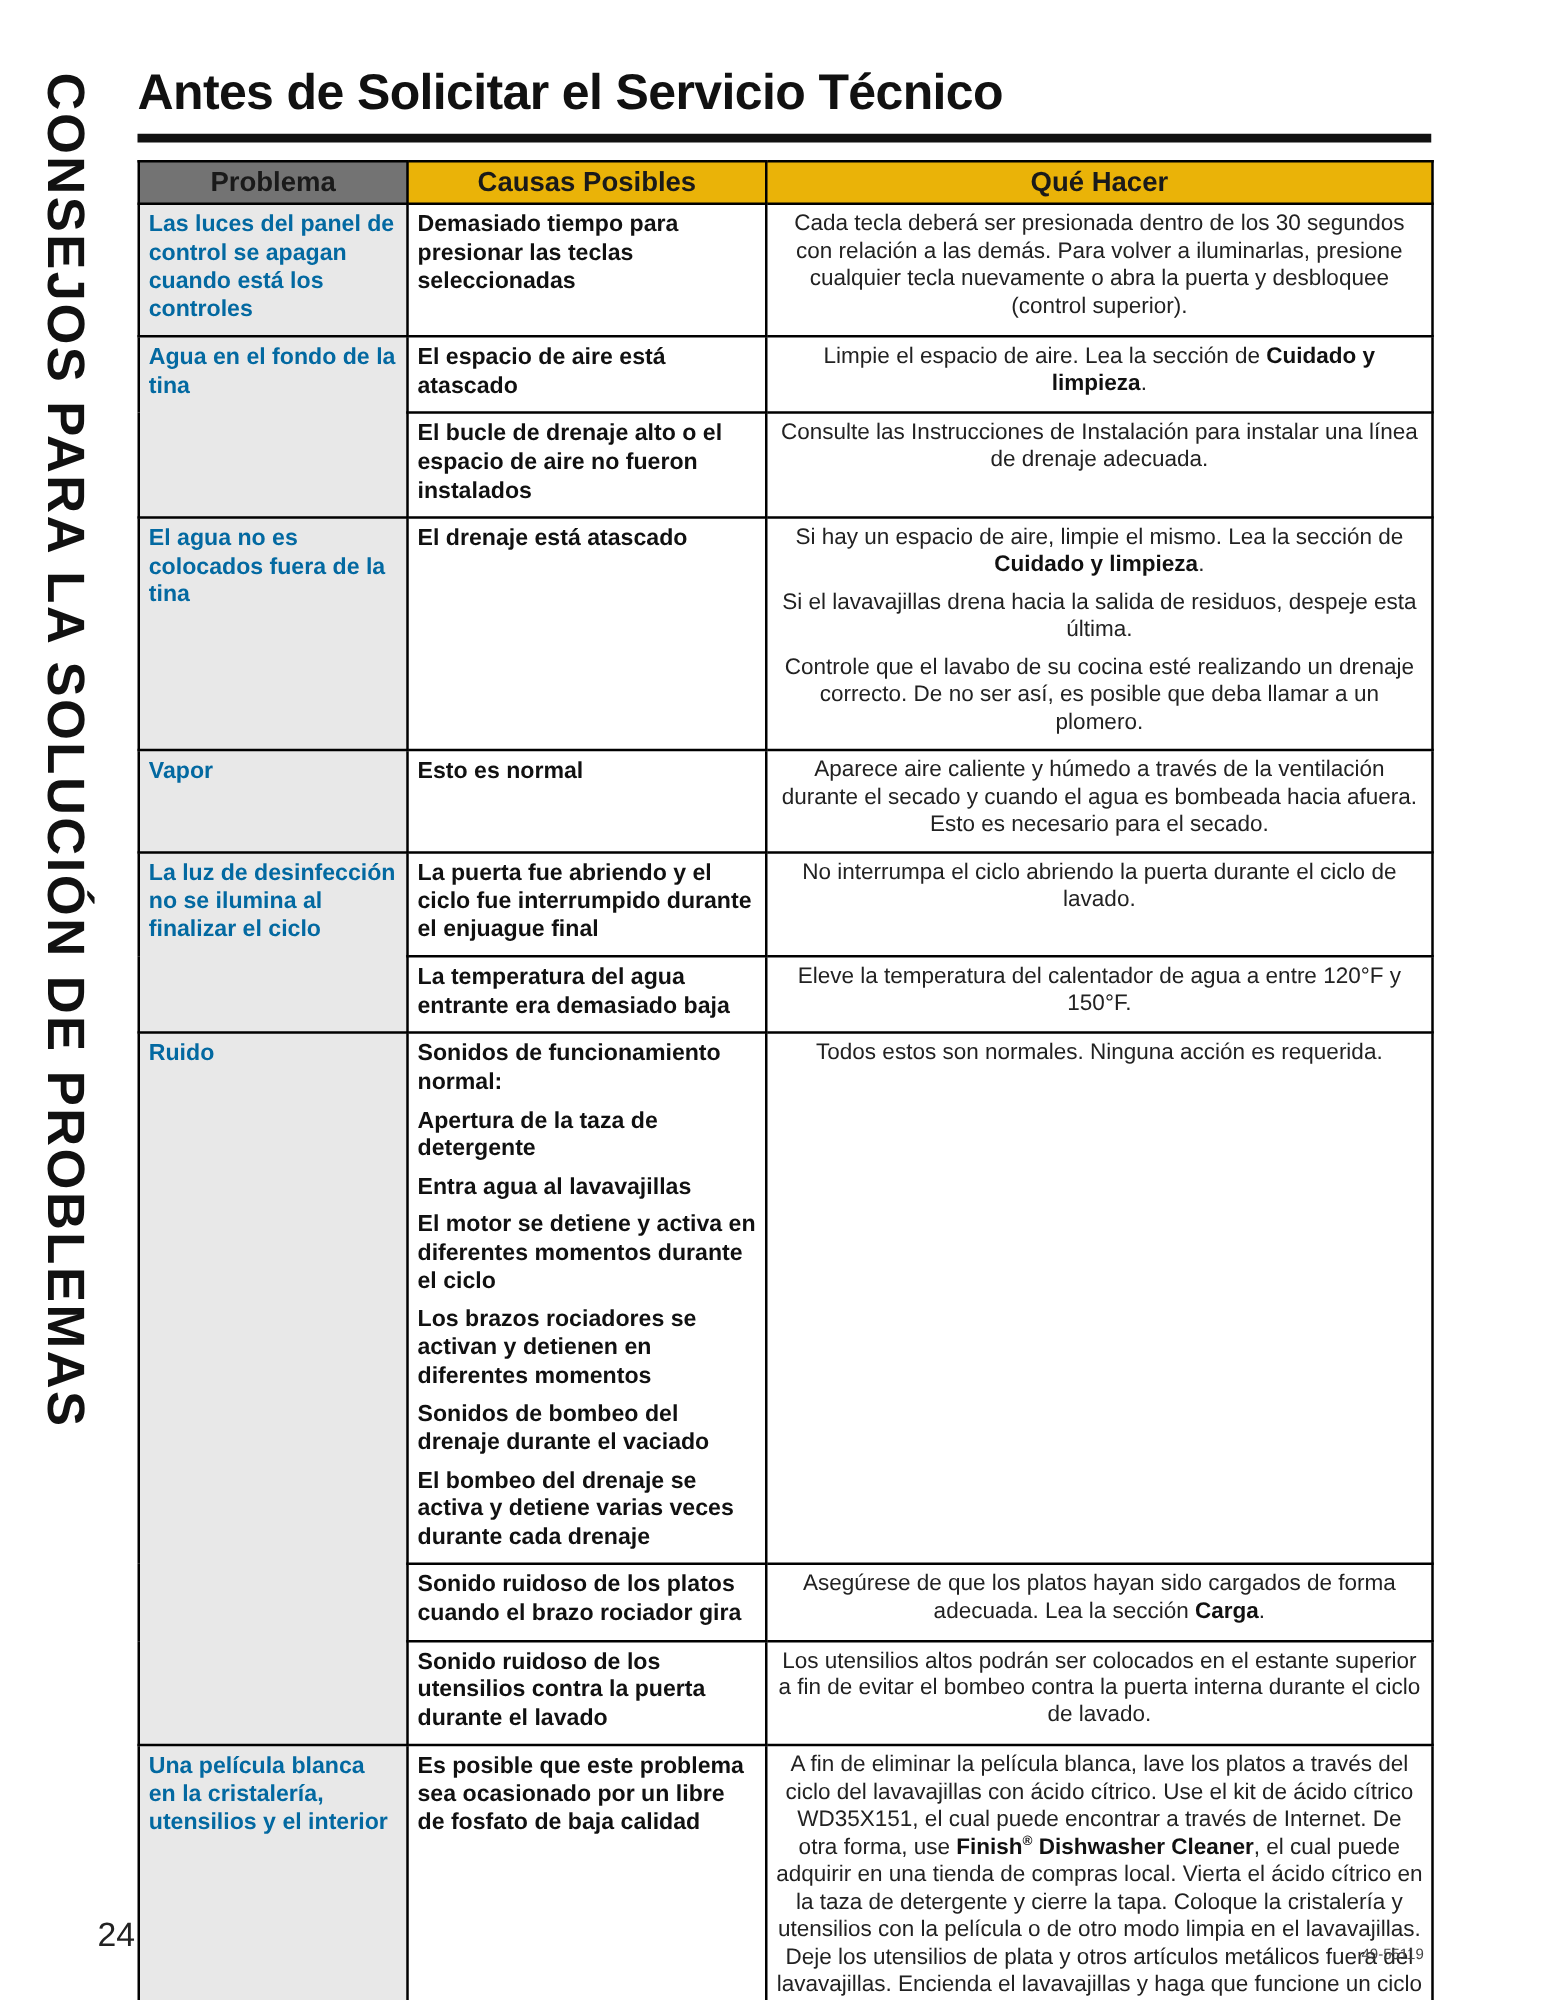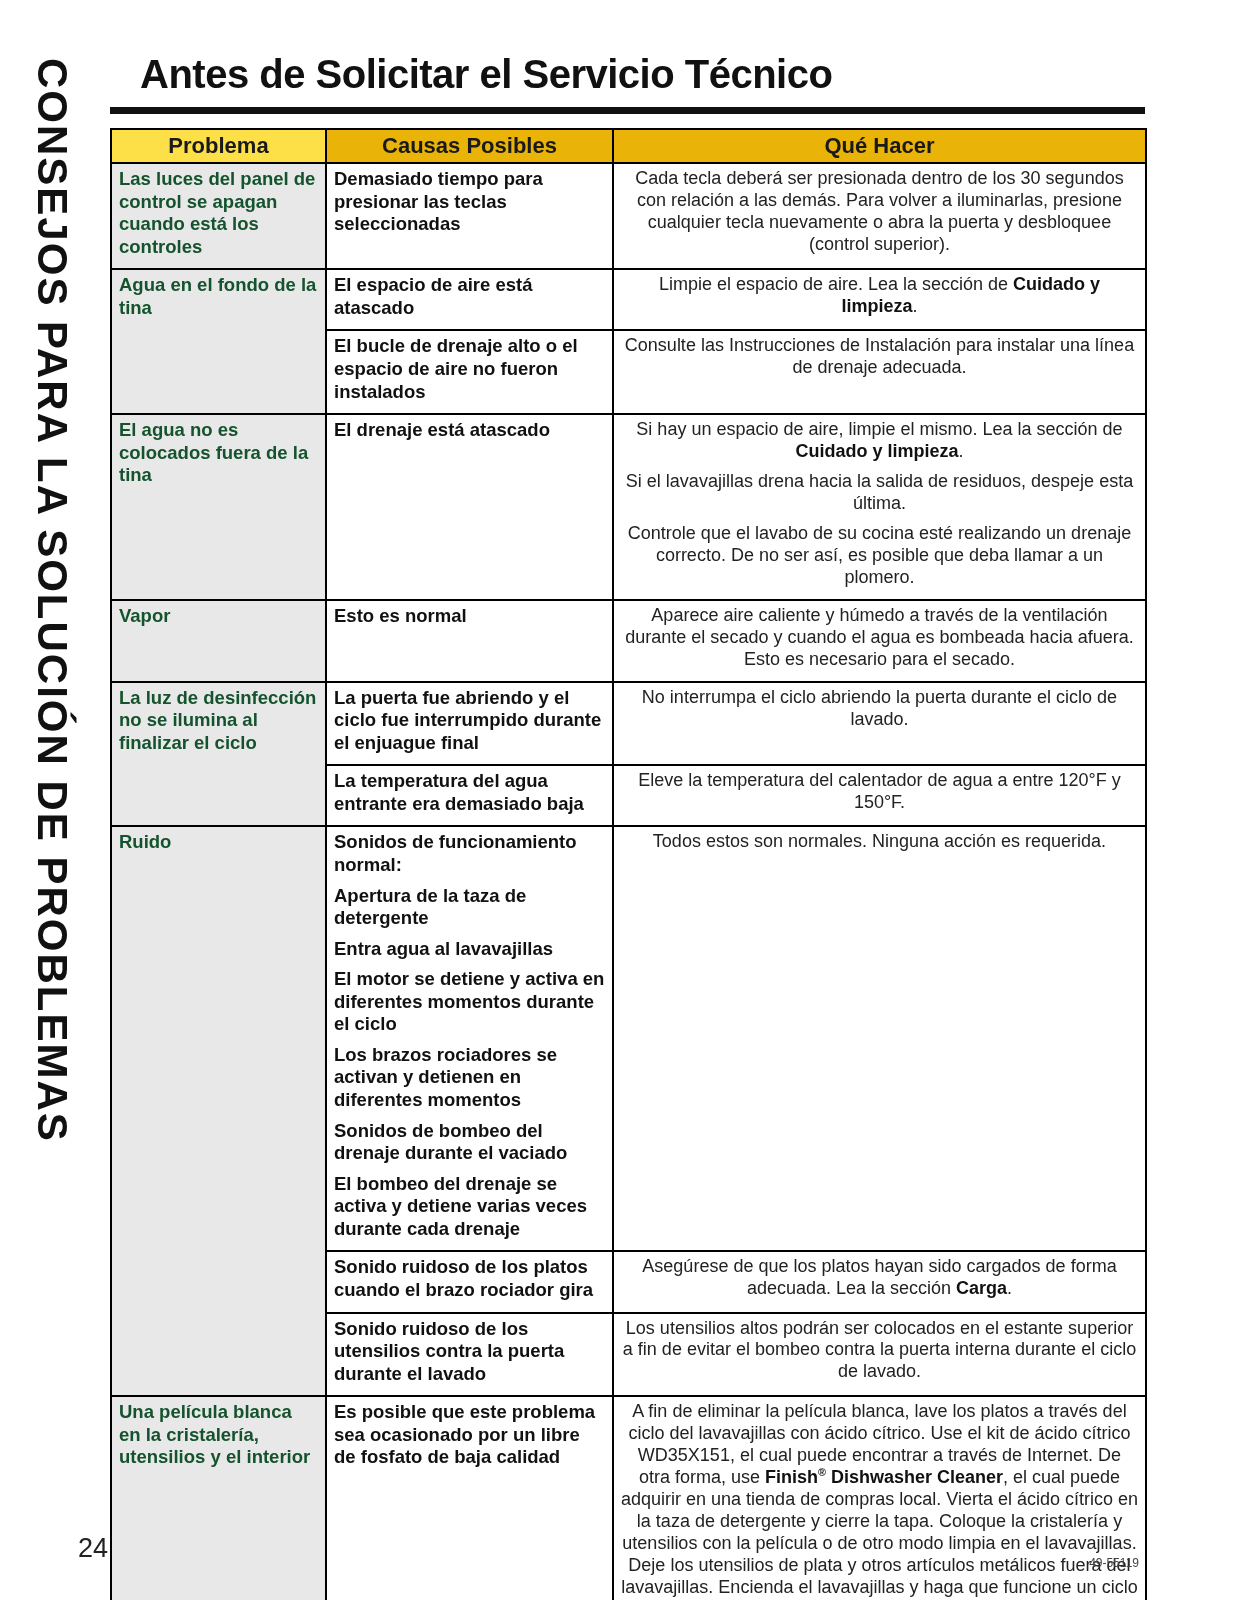--- a/index.html
+++ b/index.html
@@ -30,21 +30,20 @@
     position: absolute;
     left: 110px; top: 52px;
     width: 1035px;
   }
   h1.title {
     font-size: 40px;
     font-weight: 700;
     color: #111;
     letter-spacing: -0.5px;
     padding-bottom: 10px;
-    margin-left: 30px;
   }
   .title-rule { height: 7px; background: #111; margin-bottom: 14px; }
   table.ts-table {
     width: 100%;
     border-collapse: collapse;
     table-layout: fixed;
   }
   col.c1 { width: 215px; }
   col.c2 { width: 287px; }
   col.c3 { width: 533px; }
@@ -52,30 +51,30 @@
     border: 2.5px solid #000;
     vertical-align: top;
   }
   .ts-table th {
     font-size: 22px;
     font-weight: 700;
     text-align: center;
     padding: 3px 2px;
     background: #eab308;
   }
-  .ts-table th.th-problema { background: #fde047; }
+  .ts-table th.th-problema { background: #737373; }
   .ts-table td {
     padding: 4px 7px 10px 7px;
     font-size: 18px;
     line-height: 1.22;
   }
   td.col-problema {
     background: #e8e8e8;
     font-weight: 700;
-    color: #14532d;
+    color: #0369a1;
     font-size: 18.5px;
   }
   td.col-causas {
     font-weight: 700;
     color: #111;
     font-size: 18.5px;
   }
   td.col-hacer { color: #222; text-align: center; }
   .ts-table td p + p { margin-top: 8px; }
   td.col-hacer b { color: #111; }

